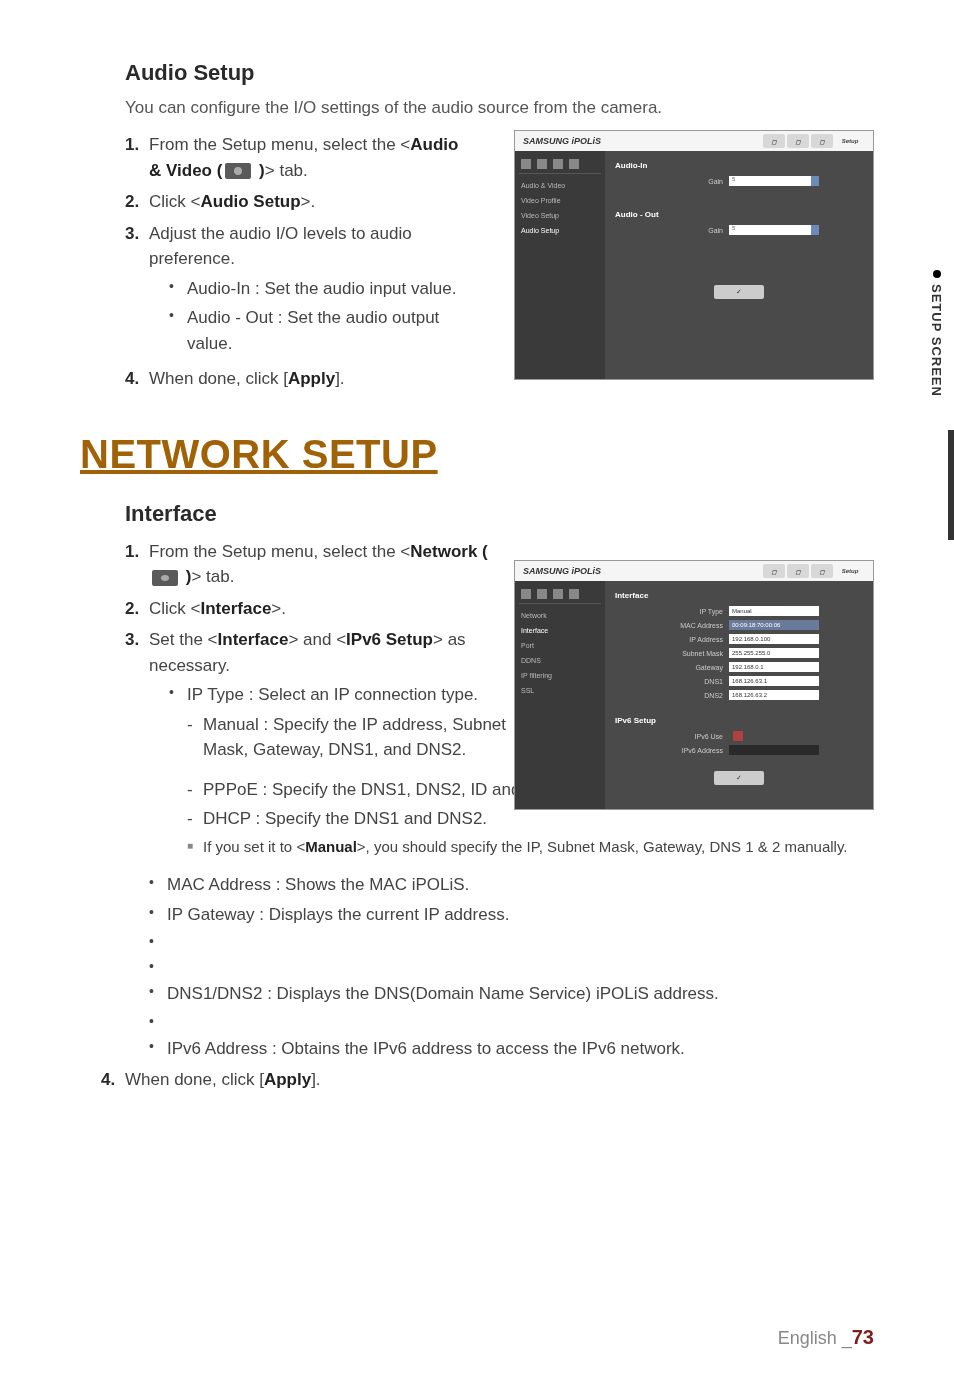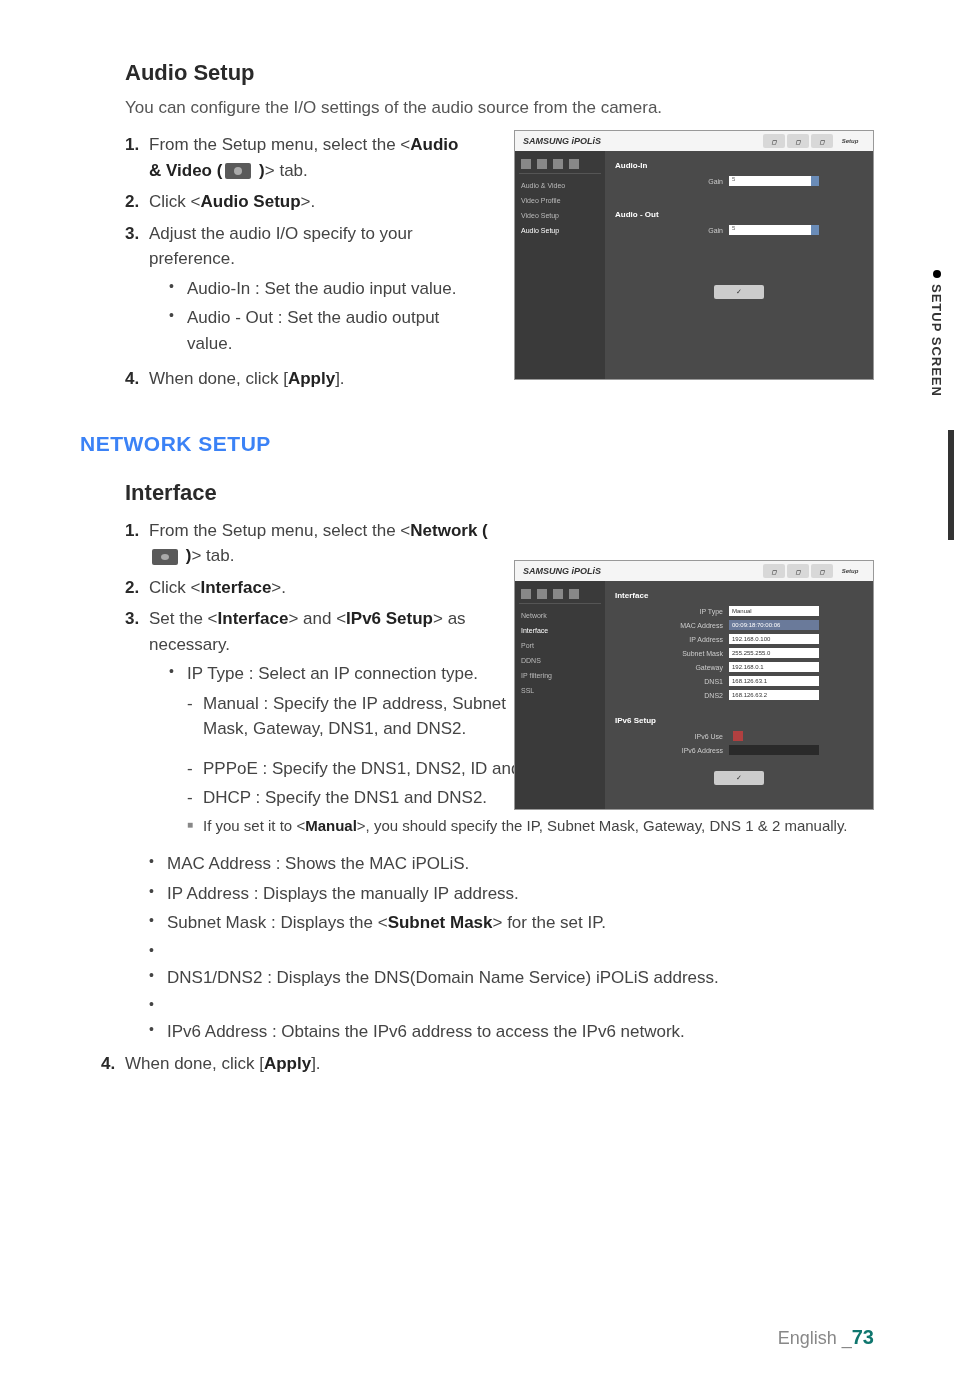--- a/index.html
+++ b/index.html
@@ -23,25 +23,26 @@
       margin-bottom: 12px;
       padding-left: 45px;
     }
     .section-desc {
       font-size: 17px;
       color: #555;
       margin-bottom: 14px;
       padding-left: 45px;
     }
     .main-heading {
-      font-size: 21px;
-      font-weight: bold;
-      color: #3b82f6;
+      font-size: 40px;
+      font-weight: bold;
+      color: #a16207;
       margin: 40px 0 24px 0;
       letter-spacing: 0.5px;
+      text-decoration: underline;
     }
     .list {
       padding-left: 45px;
       font-size: 17px;
       color: #444;
     }
     .list-item {
       display: flex;
       margin-bottom: 6px;
       line-height: 1.5;
@@ -302,21 +303,21 @@
     }
     .footer {
       position: absolute;
       bottom: 40px;
       right: 80px;
       font-size: 18px;
       color: #888;
     }
     .footer .pagenum {
       font-weight: bold;
-      color: #0f766e;
+      color: #7f1d1d;
       font-size: 20px;
     }
     .col-left {
       width: 390px;
     }
     .full-width {
       width: 100%;
     }
     b { color: #222; font-weight: bold; }
   </style>
@@ -335,21 +336,21 @@
   </div>
   <div class="list-item">
     <span class="num">2.</span>
     <span class="item-text">
       <span>Click &lt;</span><b>Audio Setup</b><span>&gt;.</span>
     </span>
   </div>
   <div class="list-item">
     <span class="num">3.</span>
     <span class="item-text">
-      <span>Adjust the audio I/O specify to your preference.</span>
+      <span>Adjust the audio I/O levels to audio preference.</span>
       <div class="sublist">
         <div class="bullet-item">
             <span class="bullet">•</span>
             <span>Audio-In : Set the audio input value.</span>
           </div>
         <div class="bullet-item">
             <span class="bullet">•</span>
             <span>Audio - Out : Set the audio output value.</span>
           </div>
       </div>
@@ -463,25 +464,24 @@
       </div>
   </div>
 
   <div class="full-width" style="padding-left:24px;margin-top:14px">
     <div class="bullet-item">
         <span class="bullet">•</span>
         <span>MAC Address : Shows the MAC iPOLiS.</span>
       </div>
     <div class="bullet-item">
         <span class="bullet">•</span>
-        <span>IP Address : Displays the manually IP address.</span>
-      </div>
-    <div class="bullet-item">
-        <span class="bullet">•</span>
-        <span><span>Subnet Mask : Displays the &lt;</span><b>Subnet Mask</b><span>&gt; for the set IP.</span></span>
+        <span>IP Gateway : Displays the current IP address.</span>
+      </div>
+    <div class="bullet-item">
+        <span class="bullet">•</span>
       </div>
     <div class="bullet-item">
         <span class="bullet">•</span>
       </div>
     <div class="bullet-item">
         <span class="bullet">•</span>
         <span>DNS1/DNS2 : Displays the DNS(Domain Name Service) iPOLiS address.</span>
       </div>
     <div class="bullet-item">
         <span class="bullet">•</span>

